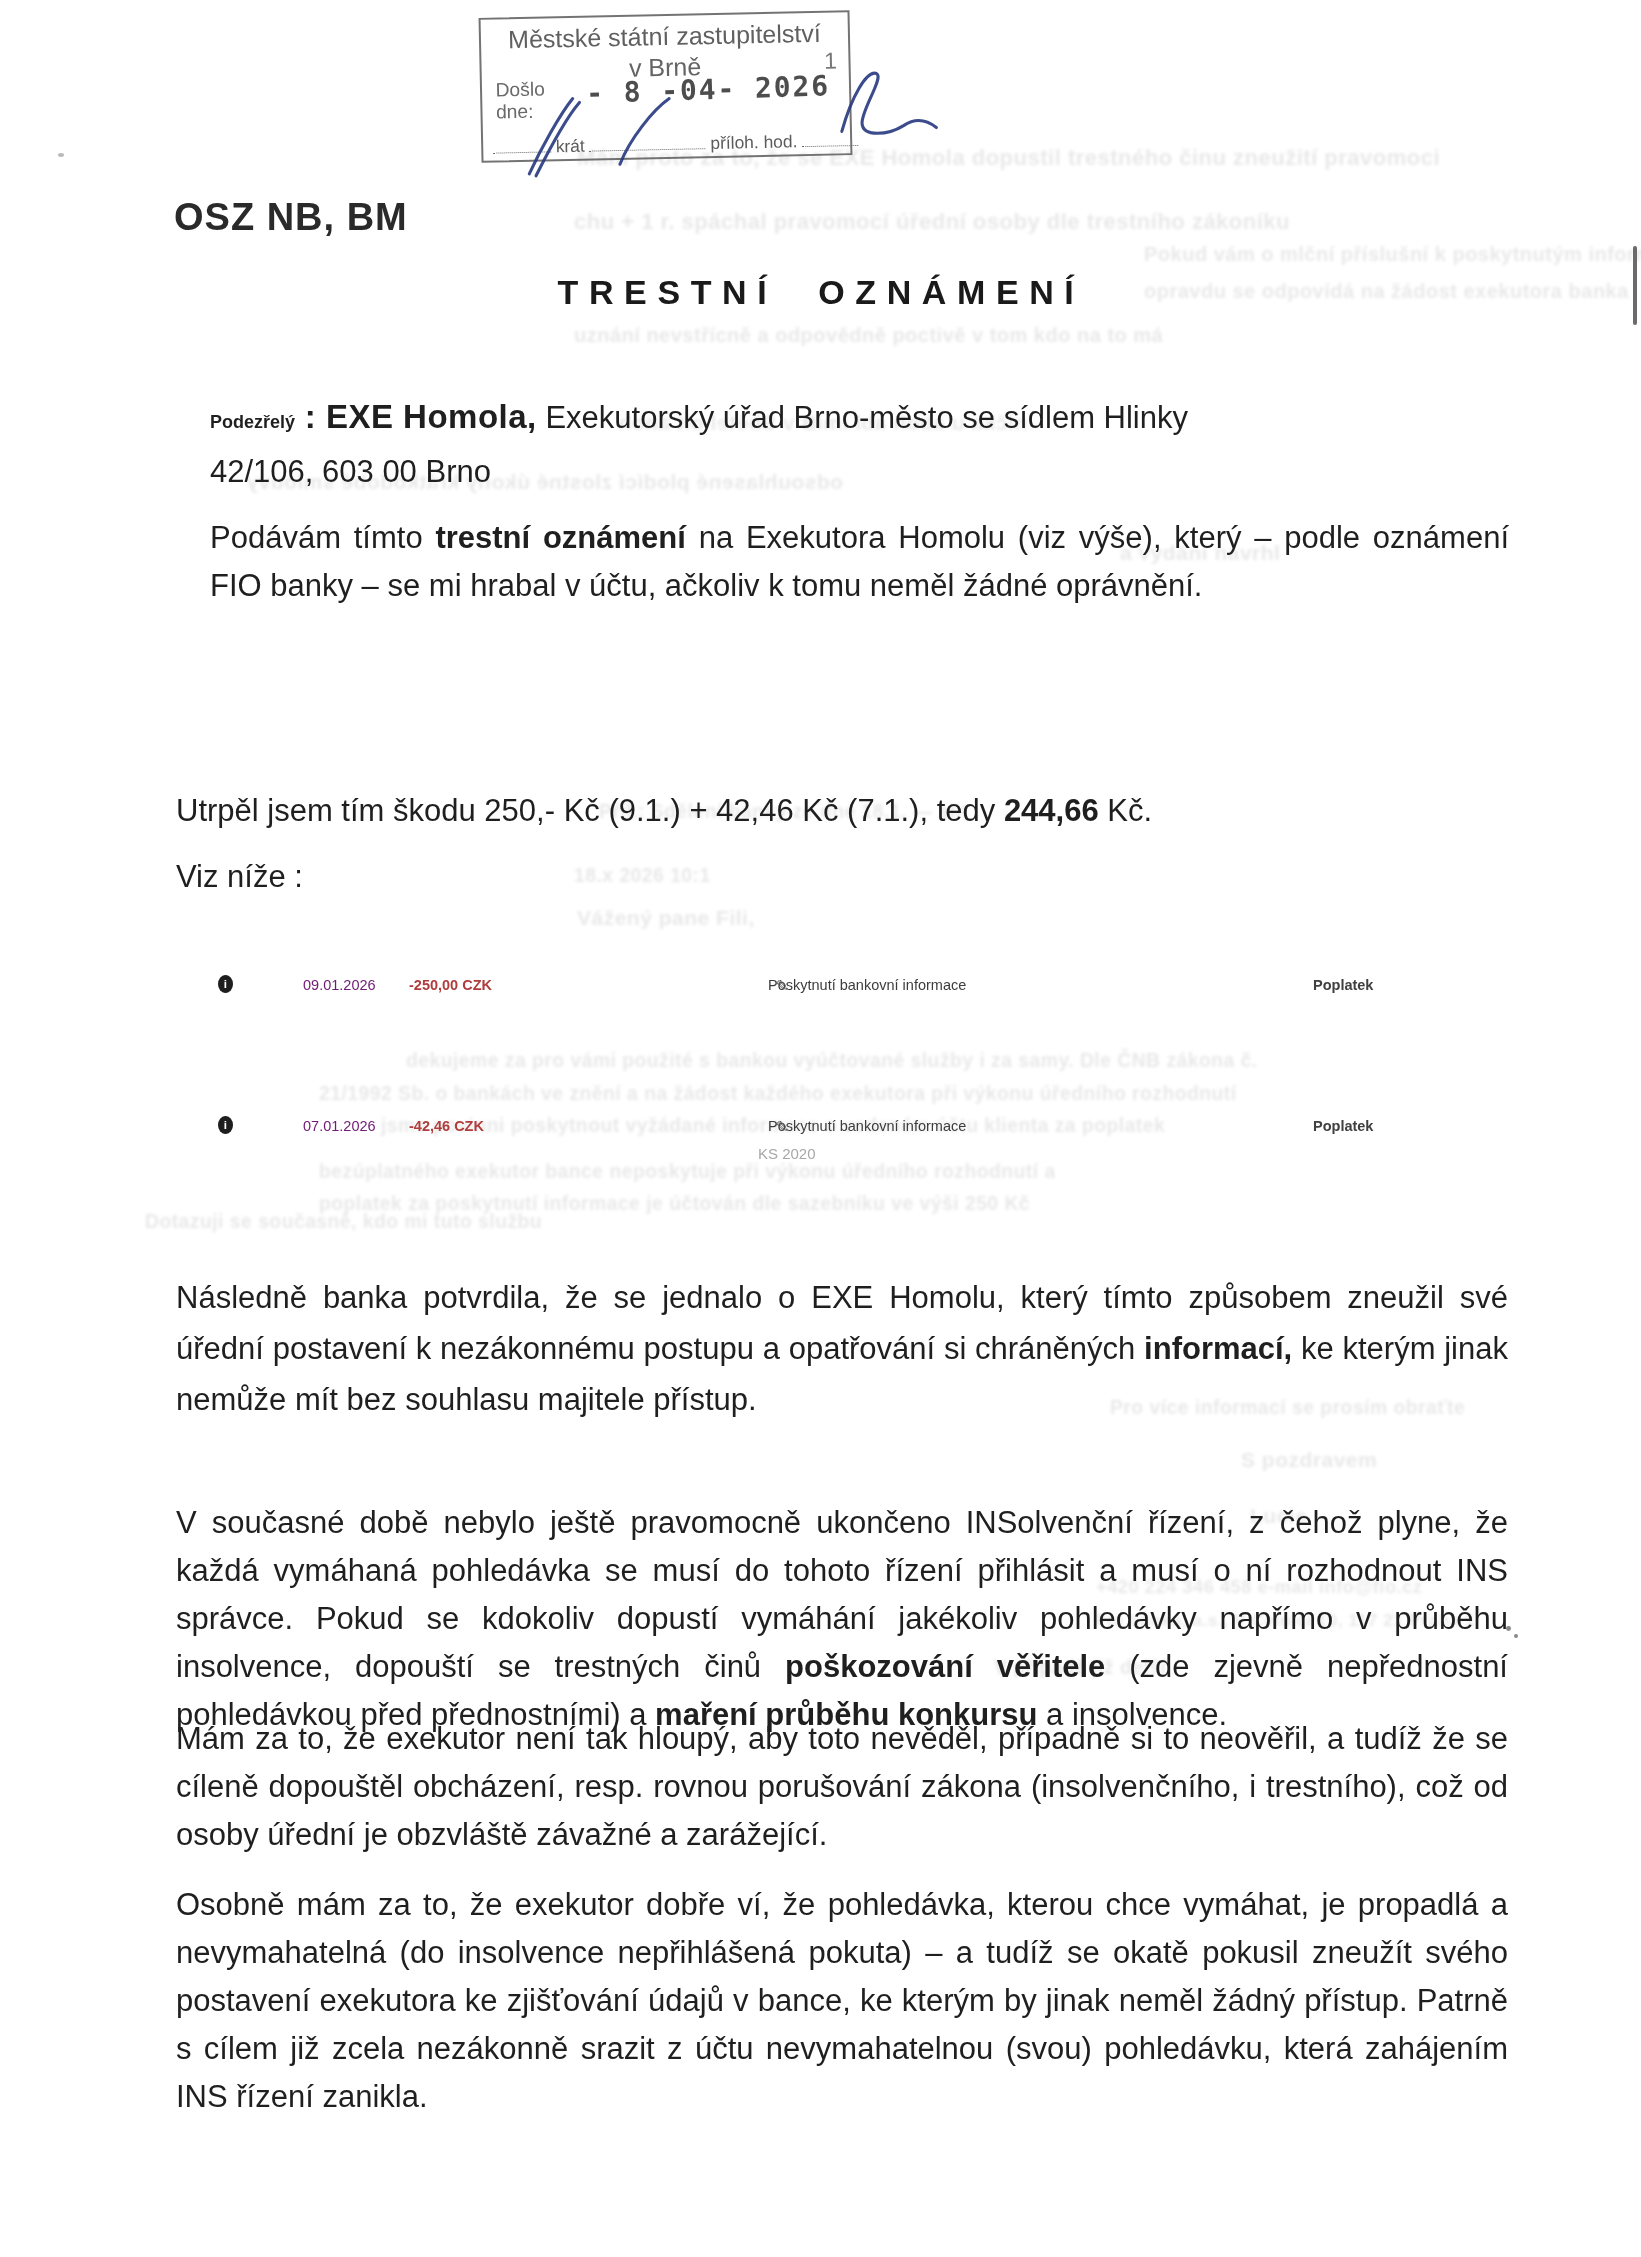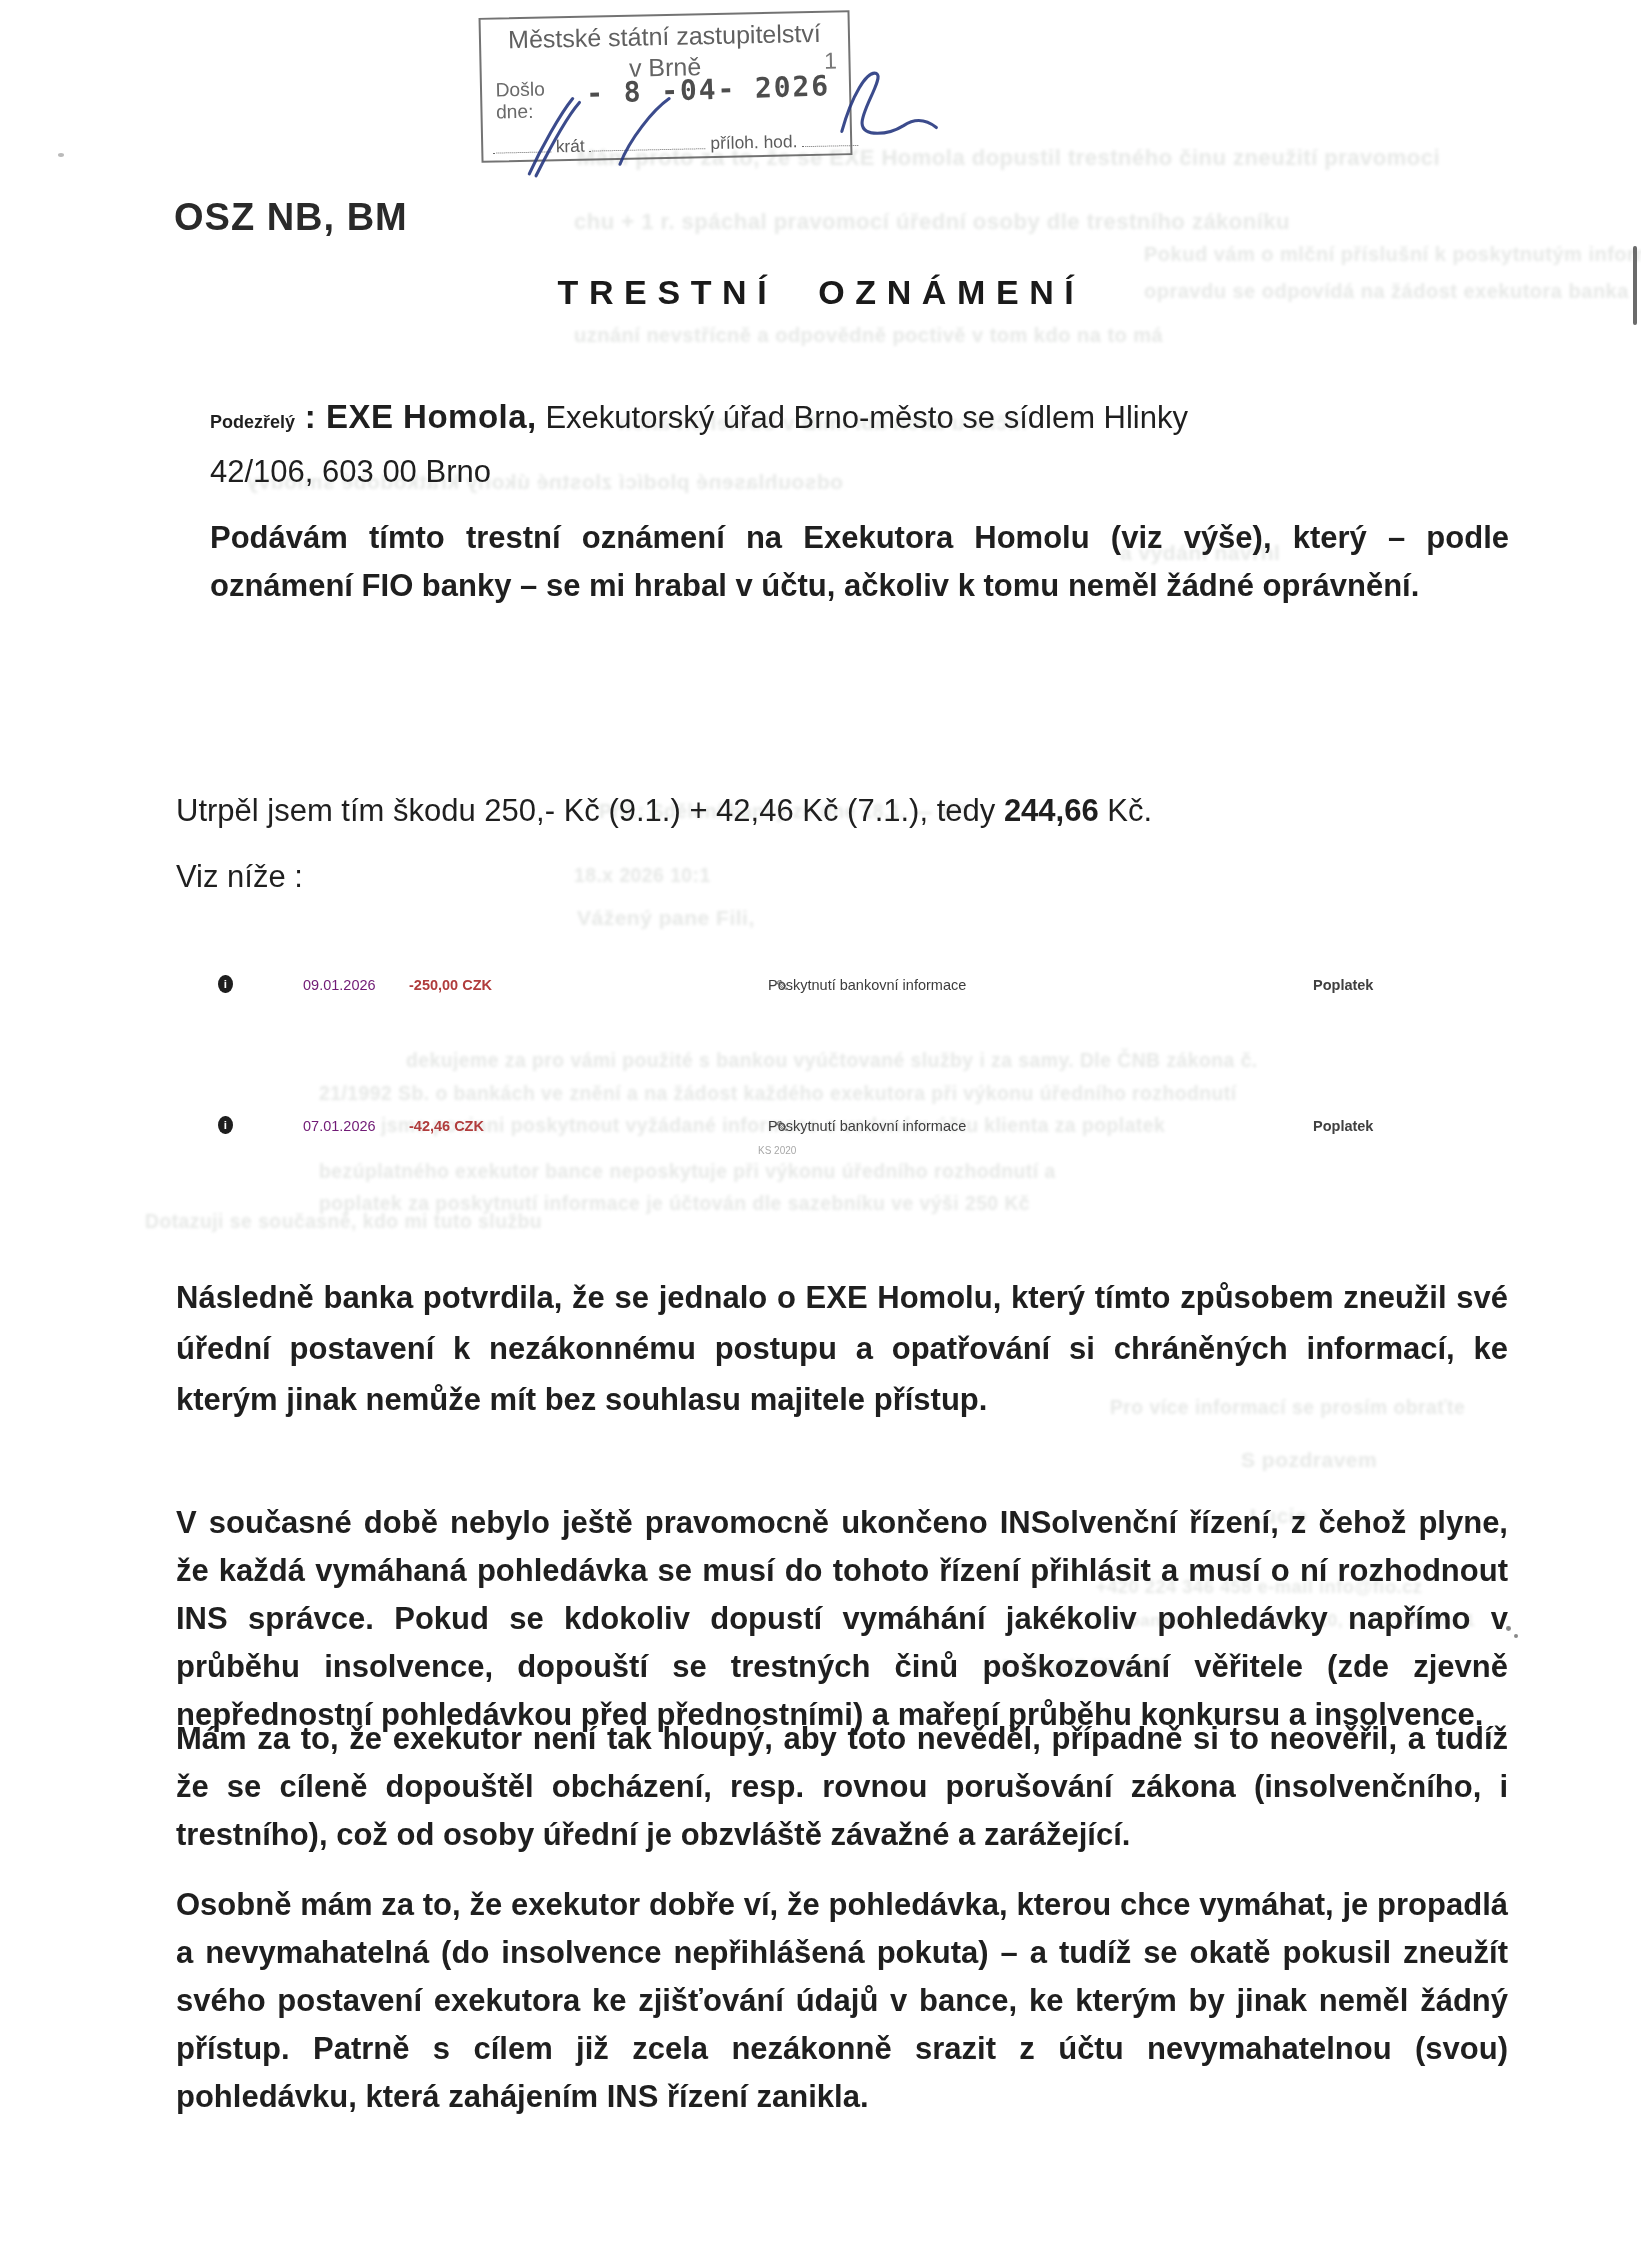--- a/index.html
+++ b/index.html
@@ -26,21 +26,21 @@
   .stamp-date{
     position:absolute;left:104px;top:58px;font-family:"DejaVu Sans Mono", monospace;
     font-weight:700;font-size:28px;letter-spacing:1.9px;color:#4d4d4d;transform:rotate(-.6deg);
   }
   .stamp-bottom{position:absolute;left:9.7px;bottom:1.9px;width:348px;font-size:17.4px;color:#5c5c5c;white-space:nowrap;}
   .leader{display:inline-block;border-bottom:1.9px dotted #6a6a6a;height:13.5px;}
   .sig{position:absolute;left:483px;top:56px;width:463px;height:145px;pointer-events:none;}
   .sig path{fill:none;stroke:var(--ink);stroke-width:3.2;stroke-linecap:round;opacity:.9;}
   
   .para{position:absolute;font-size:31px;line-height:46px;color:#1f1f1f;}
-  .just{text-align:justify;font-weight:bold;}
+  .just{text-align:justify;}
   #suspect{left:210px;top:361px;width:1303px;line-height:50px;}
   .suspect-label{font-size:18px;font-weight:700;}
   .name{font-size:33px;font-weight:700;letter-spacing:0.5px;}
   #p-complaint{left:210px;top:483px;width:1299px;line-height:48px;}
   #p-bank{left:176px;top:593px;width:1332px;}
   #p-damage{left:176px;top:757px;}
   #p-seebelow{left:176px;top:823px;}
   #p-confirmed{left:176px;top:1241px;width:1332px;line-height:51px;}
   #p-insolvency{left:176px;top:1468px;width:1332px;line-height:48px;}
   #p-opinion{left:176px;top:1684px;width:1332px;line-height:48px;}
@@ -52,21 +52,21 @@
   .tx-row span{position:absolute;top:0;white-space:nowrap;}
   .tx-icon{
     left:218px;top:-1.9px !important;width:14.5px;height:18.3px;border-radius:50%;
     background:#1e1e1e;color:#fff;font-size:11.6px;font-weight:700;text-align:center;line-height:18.3px;
   }
   .tx-date{left:303px;color:#701a75;}
   .tx-amount{left:409px;color:var(--amount);font-weight:700;}
   .tx-desc{left:768px;color:#3c3c3c;}
   .pencil-icon{margin-left:7.7px;font-size:15.4px;color:#555;}
   .tx-cat{left:1313px;color:#404040;font-weight:bold;}
-  .tx-note{position:absolute;left:758px;top:1145px;font-size:10px;color:#8a8a8a;opacity:.75;}
+  .tx-note{position:absolute;left:758px;top:1145px;font-size:15px;color:#8a8a8a;opacity:.75;}
   
   .bleed-layer{position:absolute;left:0;top:0;width:1641px;height:2257px;pointer-events:none;}
   .bleed{
     position:absolute;white-space:nowrap;color:#5d6a5d;opacity:.15;filter:blur(1.5px);
     font-weight:600;letter-spacing:0.5px;
   }
   .bleed.flip{transform:scaleX(-1);}
   .artifact{position:absolute;background:#3a3a3a;}
   #edge-line{left:1633px;top:246px;width:3.9px;height:79px;opacity:.75;border-radius:1.9px;}
   .speck{border-radius:50%;opacity:.6;}

